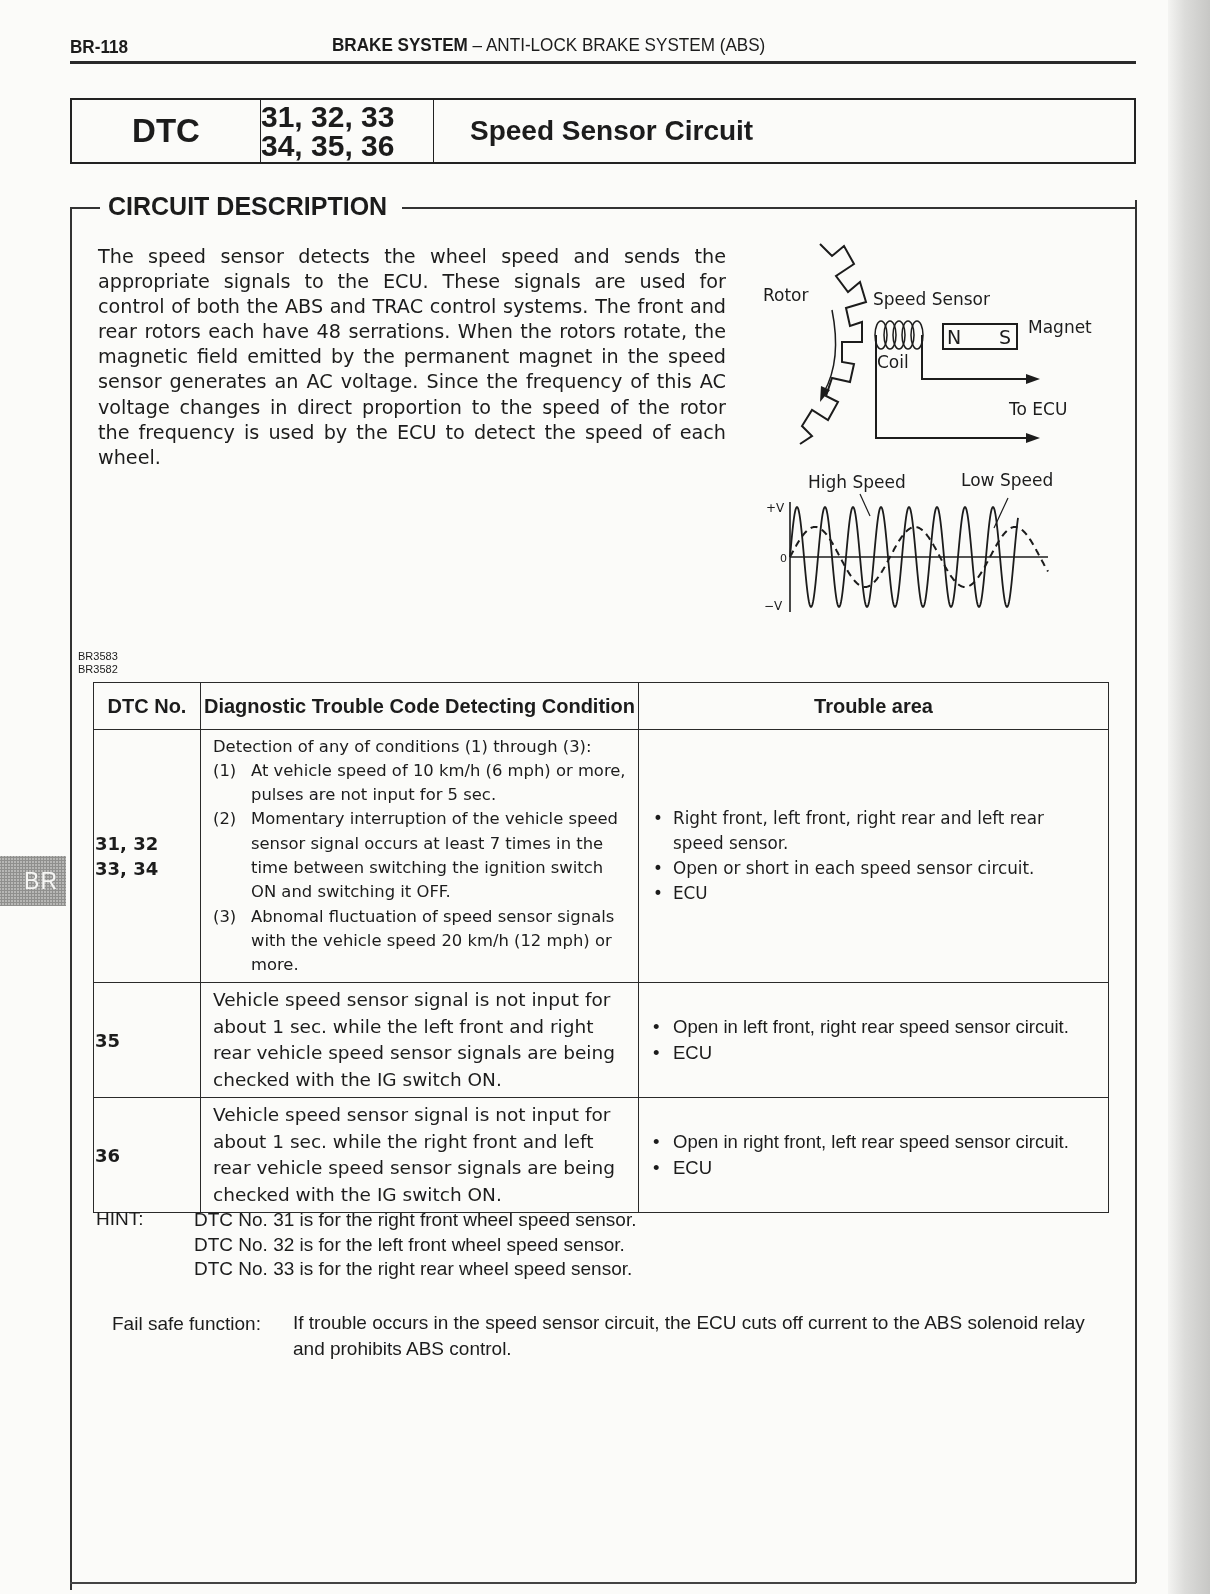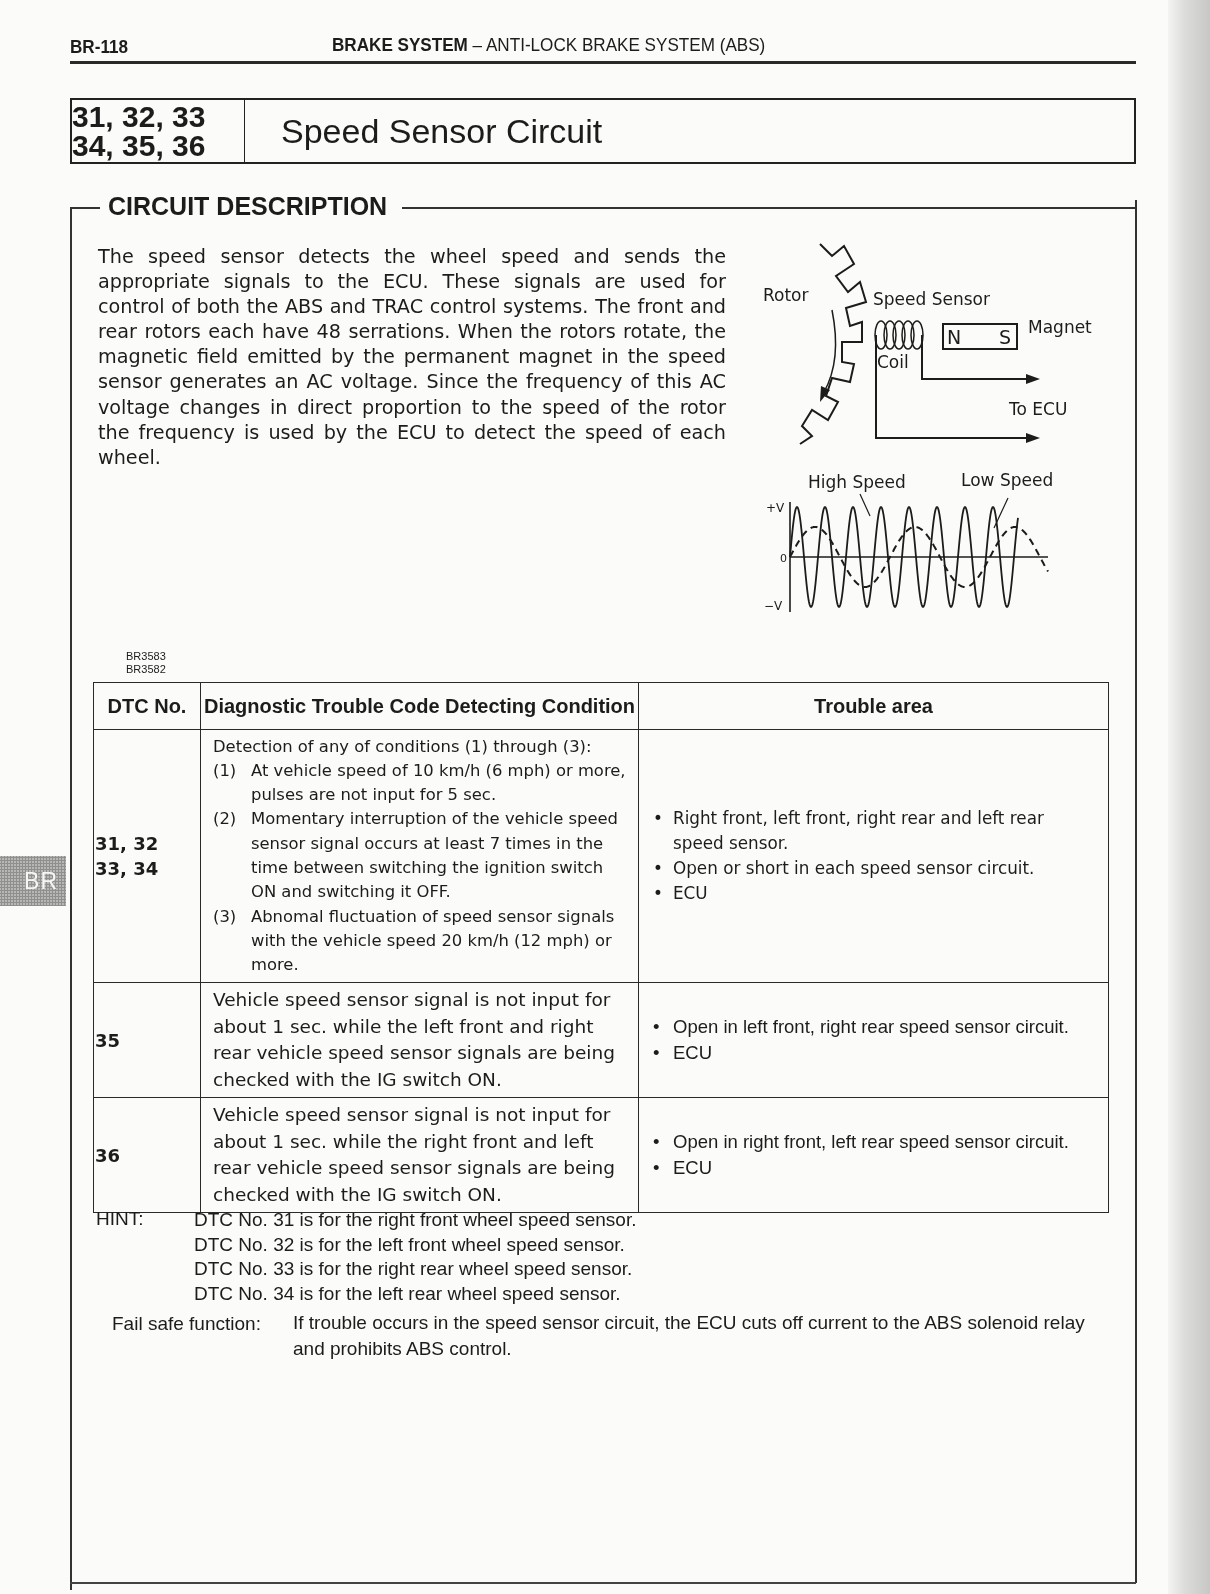--- a/index.html
+++ b/index.html
@@ -18,37 +18,37 @@
   
   .page-num { left: 70px; top: 36px; font-size: 19px; font-weight: bold; font-family: "Liberation Sans", sans-serif; transform: scaleX(0.9); transform-origin: left; }
   .running-head { left: 332px; top: 34px; font-size: 19px; font-family: "Liberation Sans", sans-serif; transform: scaleX(0.9); transform-origin: left; white-space: nowrap; }
   .running-head b { font-weight: bold; }
   .head-rule { left: 70px; top: 61px; width: 1066px; height: 3px; background: #2a2a2a; }
 
   
   .dtc-box { left: 70px; top: 98px; width: 1066px; height: 66px; border: 2px solid #222; box-sizing: border-box; display: flex; }
   .dtc-cell-label { width: 188px; border-right: 1.5px solid #222; display: flex; align-items: center; justify-content: center; font-size: 33px; font-weight: bold; font-family: "Liberation Sans", sans-serif; }
   .dtc-cell-codes { width: 172px; border-right: 1.5px solid #222; display: flex; flex-direction: column; justify-content: center; align-items: flex-start; font-size: 30px; font-weight: bold; line-height: 29px; font-family: "Liberation Sans", sans-serif; }
-  .dtc-cell-title { flex: 1; display: flex; align-items: center; padding-left: 36px; font-size: 34px; font-weight: normal; font-family: "Liberation Sans", sans-serif; }
+  .dtc-cell-title { flex: 1; display: flex; align-items: center; padding-left: 36px; font-size: 28px; font-weight: bold; font-family: "Liberation Sans", sans-serif; }
 
   
   .frame-left { left: 70px; top: 208px; width: 2px; height: 1382px; background: #333; }
   .frame-right { left: 1135px; top: 200px; width: 2px; height: 1383px; background: #333; }
   .frame-bottom { left: 70px; top: 1582px; width: 1066px; height: 2px; background: #444; }
   .section-rule-left { left: 70px; top: 207px; width: 30px; height: 2px; background: #333; }
   .section-rule-right { left: 402px; top: 207px; width: 734px; height: 2px; background: #333; }
   .section-title { left: 108px; top: 192px; font-size: 25px; font-weight: bold; font-family: "Liberation Sans", sans-serif; white-space: nowrap; }
 
   .description { left: 98px; top: 244px; width: 628px; font-size: 19.2px; line-height: 25.1px; text-align: justify; font-family: "DejaVu Sans", sans-serif; }
 
   
   .diagram { left: 750px; top: 230px; width: 370px; height: 400px; }
   .diagram text { font-family: "DejaVu Sans", sans-serif; fill: #1c1c1c; }
 
-  .fig-codes { left: 78px; top: 650px; font-size: 11px; line-height: 13px; font-family: "Liberation Sans", sans-serif; margin-left: 48px; }
+  .fig-codes { left: 78px; top: 650px; font-size: 11px; line-height: 13px; font-family: "Liberation Sans", sans-serif; }
 
   
   .table-wrap { left: 93px; top: 682px; width: 1015px; }
   table.dtc { border-collapse: collapse; width: 1015px; table-layout: fixed; font-family: "DejaVu Sans", sans-serif; }
   table.dtc th, table.dtc td { border: 1.5px solid #2a2a2a; vertical-align: middle; }
   table.dtc th { height: 44px; font-size: 20px; font-weight: bold; font-family: "Liberation Sans", sans-serif; }
   table.dtc td.code { text-align: left; font-weight: bold; font-size: 18px; line-height: 25px; }
   table.dtc td.cond { font-size: 16.4px; line-height: 24.3px; padding: 4px 8px 4px 12px; font-family: "DejaVu Sans", sans-serif; }
   table.dtc td.area { font-size: 16.8px; line-height: 25px; padding: 4px 10px 4px 14px; }
   .num-item { display: flex; }
@@ -74,20 +74,21 @@
 </head>
 <body>
 
 <div class="page-edge"></div>
 
 <div class="abs page-num">BR-118</div>
 <div class="abs running-head"><b>BRAKE SYSTEM</b><span> – ANTI-LOCK BRAKE SYSTEM (ABS)</span></div>
 <div class="abs head-rule"></div>
 
 <div class="abs dtc-box">
+  <div class="dtc-cell-label">DTC</div>
   <div class="dtc-cell-codes">
     <span>31, 32, 33</span>
     <span>34, 35, 36</span>
   </div>
   <div class="dtc-cell-title">Speed Sensor Circuit</div>
 </div>
 
 <div class="abs section-rule-left"></div>
 <div class="abs section-title">CIRCUIT DESCRIPTION</div>
 <div class="abs section-rule-right"></div>
@@ -222,18 +223,17 @@
   </tr>
 </tbody>
     </table>
 </div>
 
 <div class="abs hint-label">HINT:</div>
 <div class="abs hint-lines">
   <div>DTC No. 31 is for the right front wheel speed sensor.</div>
   <div>DTC No. 32 is for the left front wheel speed sensor.</div>
   <div>DTC No. 33 is for the right rear wheel speed sensor.</div>
-  <div>DTC No. 34 is for the left rear wheel speed sensor.</div>
 </div>
 <div class="abs failsafe-label">Fail safe function:</div>
 <div class="abs failsafe-text">If trouble occurs in the speed sensor circuit, the ECU cuts off current to the ABS solenoid relay and prohibits ABS control.</div>
 
 <div class="abs side-tab">BR</div>
 
 </body></html>

